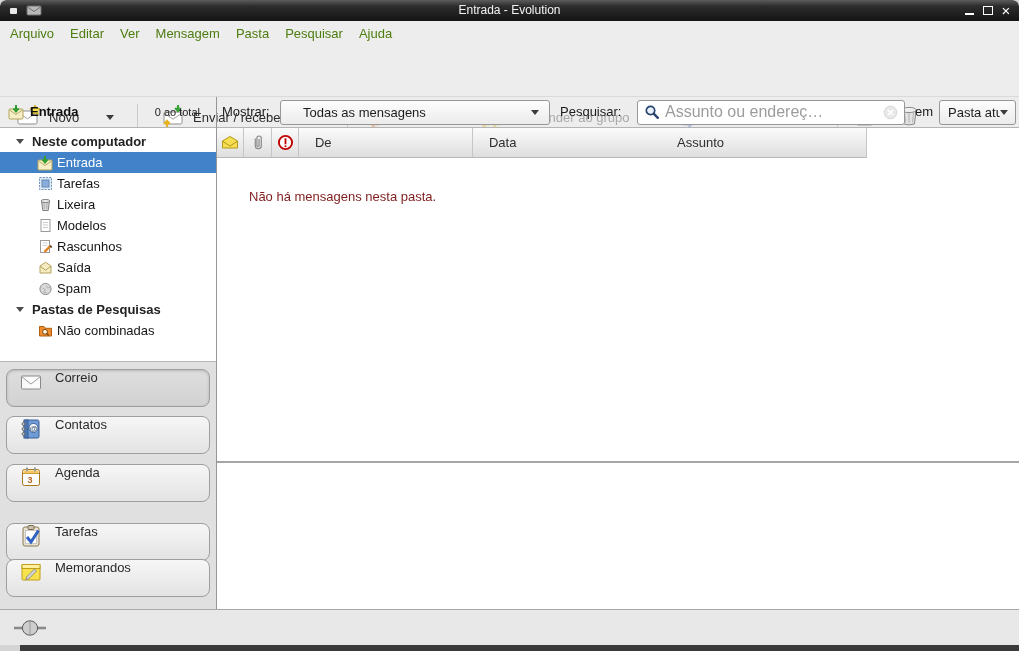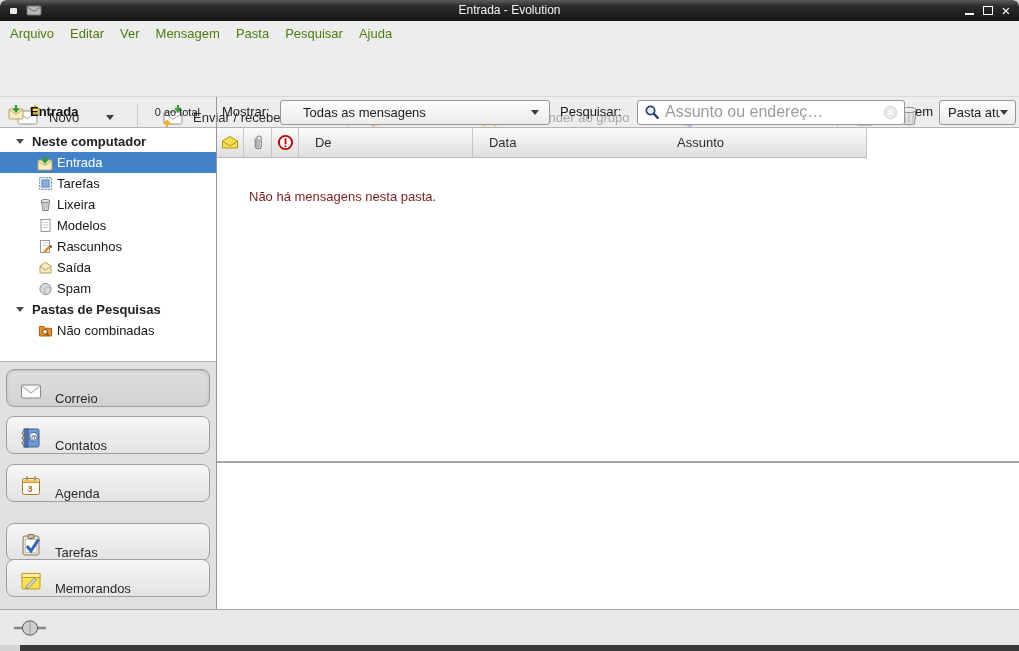--- a/index.html
+++ b/index.html
@@ -63,21 +63,21 @@
   .tree-row.sel { background:#4282c8; color:#fff; }
   .expander { width:0; height:0; border-left:4.5px solid transparent; border-right:4.5px solid transparent;
               border-top:5.5px solid #4c4c4c; }
   .ticon { width:16px; height:16px; display:flex; align-items:center; justify-content:center; }
 
   
   .shell-area { left:0; top:361px; width:216px; height:248px; background:#e0e0e0;
                 border-top:1px solid #b5b5b5; }
   .shell-btn { position:absolute; left:6px; width:204px; height:38px;
                background:linear-gradient(#f6f6f6,#e3e3e3); border:1px solid #9f9f9f;
-               border-radius:8px; display:flex; align-items:flex-end; gap:12px;
+               border-radius:8px; display:flex; align-items:flex-start; gap:12px;
                padding-left:12px; color:#2a2a2a; cursor:pointer; }
   .shell-btn.active { background:linear-gradient(#dedede,#d2d2d2);
                box-shadow:inset 0 1px 3px rgba(0,0,0,.18); }
 
   
   .mainpane { left:217px; top:128px; width:802px; height:481px; background:#fff; }
   .listheader { position:absolute; left:0; top:0; height:30px; width:650px;
                 background:linear-gradient(#fbfbfb,#dedede); border-bottom:1px solid #b9b9b9;
                 display:flex; }
   .col { border-right:1px solid #c6c6c6; display:flex; align-items:center; color:#2e2e2e; }

